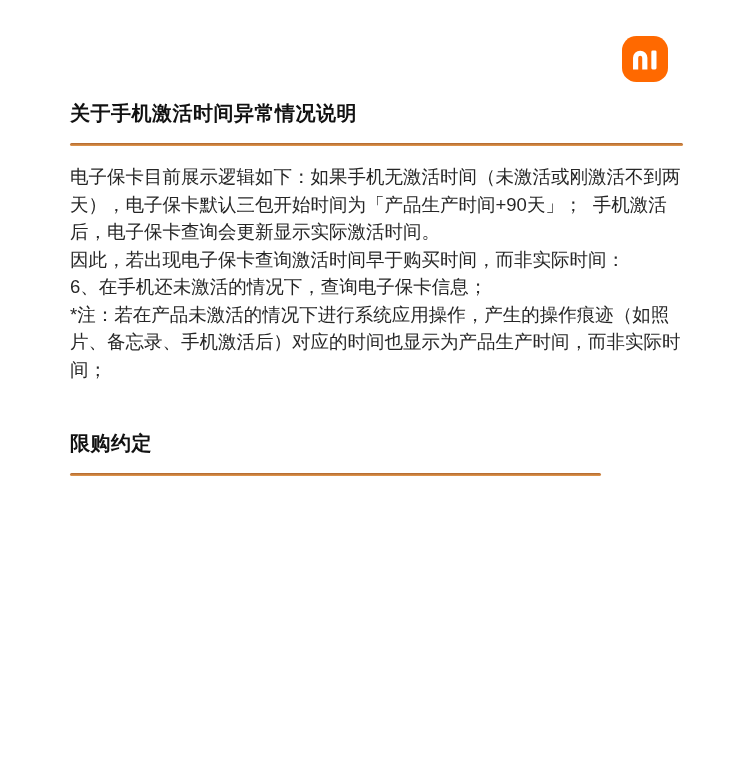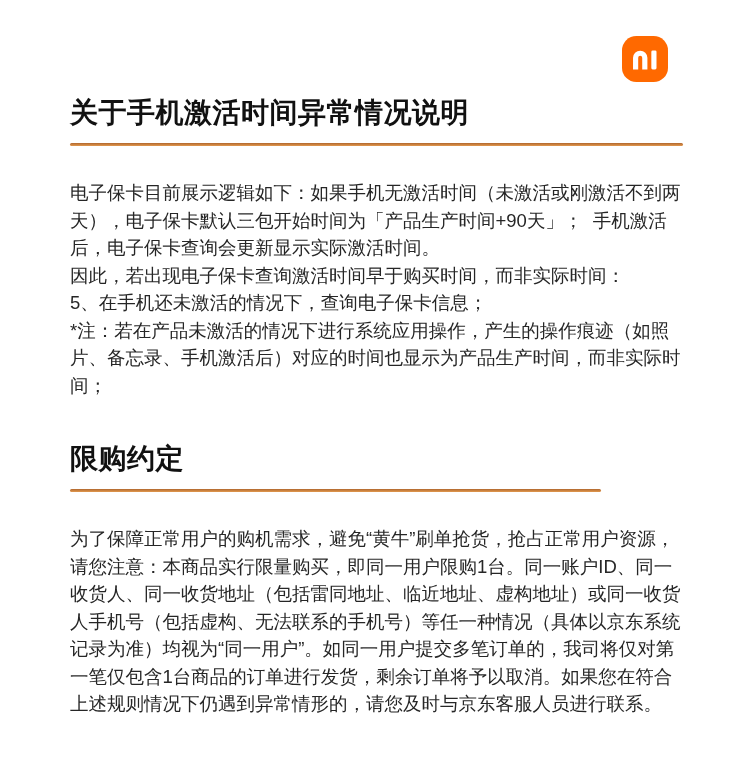--- a/index.html
+++ b/index.html
@@ -20,36 +20,36 @@
     height: 46px;
   }
   .content {
     position: absolute;
     top: 93px;
     left: 70px;
     width: 616px;
   }
   .section-title {
     margin: 0;
-    font-size: 28px;
+    font-size: 20px;
     line-height: 40px;
     font-weight: 700;
     color: #111111;
     letter-spacing: 0.5px;
   }
   .rule {
     height: 3px;
     margin-top: 10px;
     background: linear-gradient(180deg, #b0672e, #e2994f);
     border-radius: 2px;
   }
   .rule-1 { width: 613px; }
   .rule-2 { width: 531px; }
   .section-body {
-    margin-top: 33px;
+    margin-top: 17px;
     font-size: 18.5px;
     line-height: 27.5px;
     color: #262626;
   }
   .section-body p {
     margin: 0;
     white-space: pre-wrap;
     word-break: break-all;
   }
   .section + .section { margin-top: 40px; }
@@ -66,26 +66,23 @@
 </div>
 
 <div class="content">
 
   <div class="section">
     <h1 class="section-title">关于手机激活时间异常情况说明</h1>
     <div class="rule rule-1"></div>
     <div class="section-body">
       <p>电子保卡目前展示逻辑如下：如果手机无激活时间（未激活或刚激活不到两天），电子保卡默认三包开始时间为「产品生产时间+90天」；  手机激活后，电子保卡查询会更新显示实际激活时间。</p>
       <p>因此，若出现电子保卡查询激活时间早于购买时间，而非实际时间：</p>
-      <p>5、在手机还未激活的情况下，查询电子保卡信息；</p>
+      <p>6、在手机还未激活的情况下，查询电子保卡信息；</p>
       <p>*注：若在产品未激活的情况下进行系统应用操作，产生的操作痕迹（如照片、备忘录、手机激活后）对应的时间也显示为产品生产时间，而非实际时间；</p>
     </div>
   </div>
 
   <div class="section">
     <h1 class="section-title">限购约定</h1>
     <div class="rule rule-2"></div>
-    <div class="section-body">
-      <p>为了保障正常用户的购机需求，避免“黄牛”刷单抢货，抢占正常用户资源，请您注意：本商品实行限量购买，即同一用户限购1台。同一账户ID、同一收货人、同一收货地址（包括雷同地址、临近地址、虚构地址）或同一收货人手机号（包括虚构、无法联系的手机号）等任一种情况（具体以京东系统记录为准）均视为“同一用户”。如同一用户提交多笔订单的，我司将仅对第一笔仅包含1台商品的订单进行发货，剩余订单将予以取消。如果您在符合上述规则情况下仍遇到异常情形的，请您及时与京东客服人员进行联系。</p>
-    </div>
   </div>
 
 </div>
 
 </body></html>

